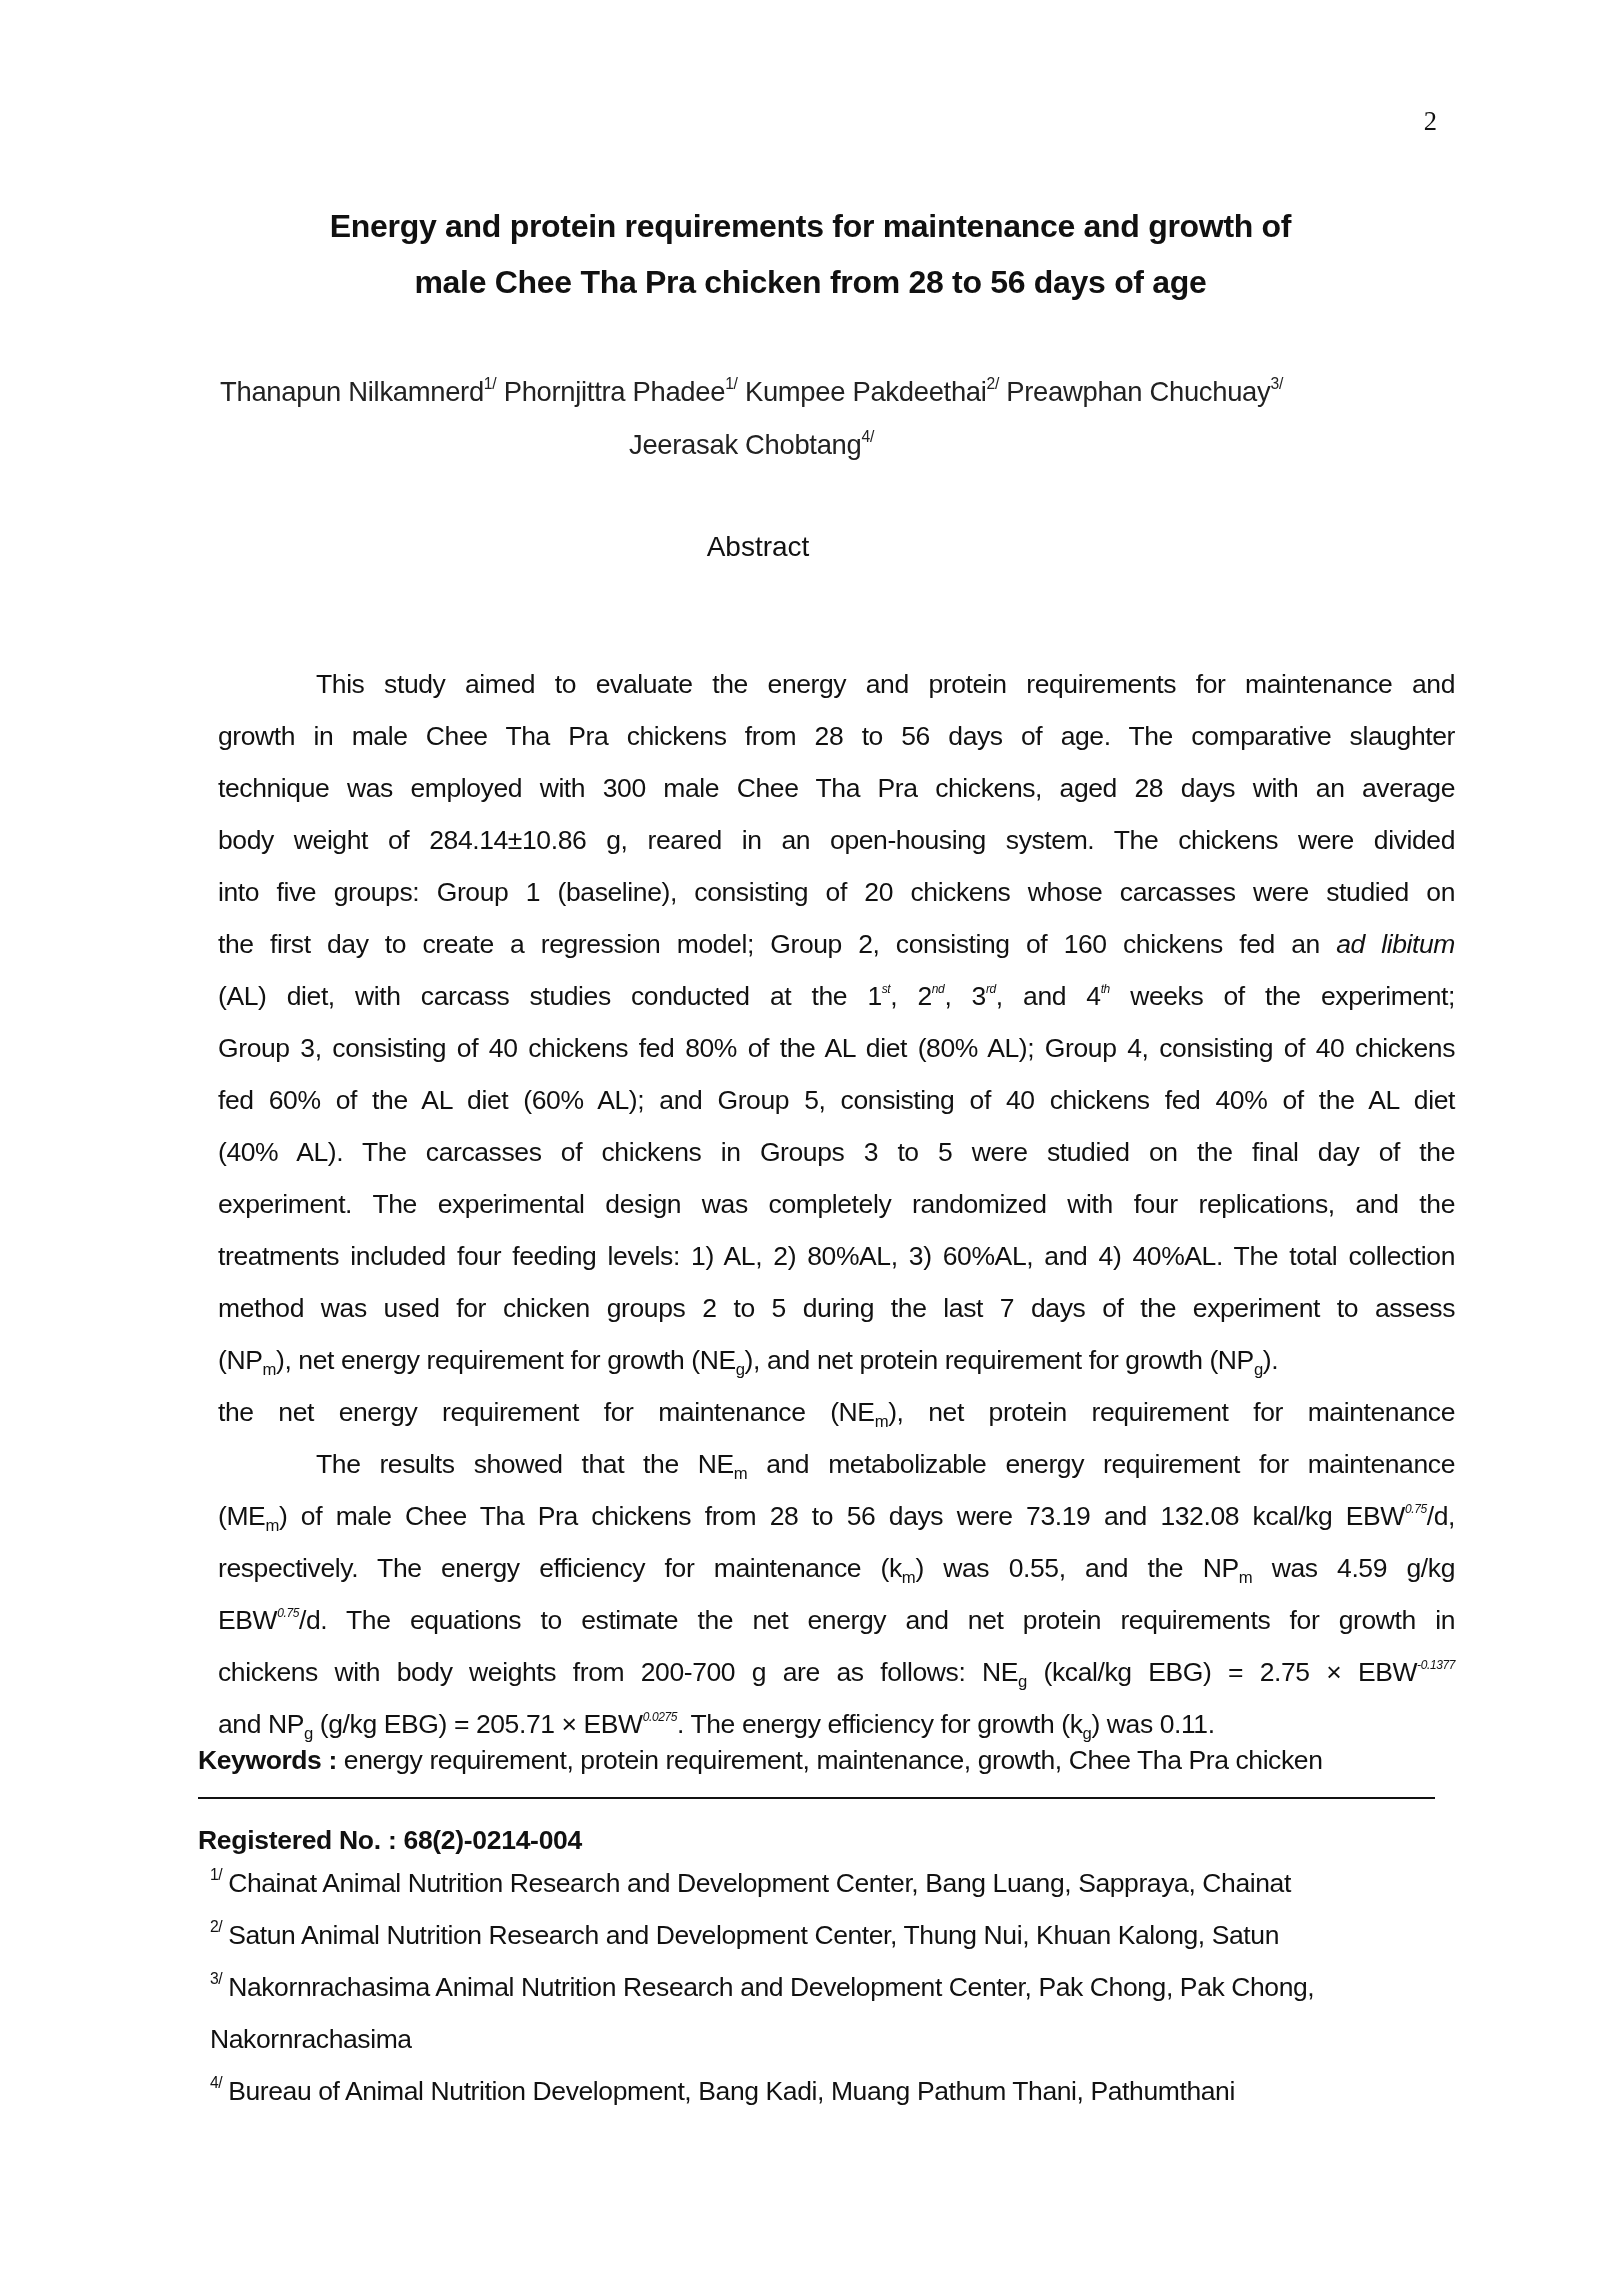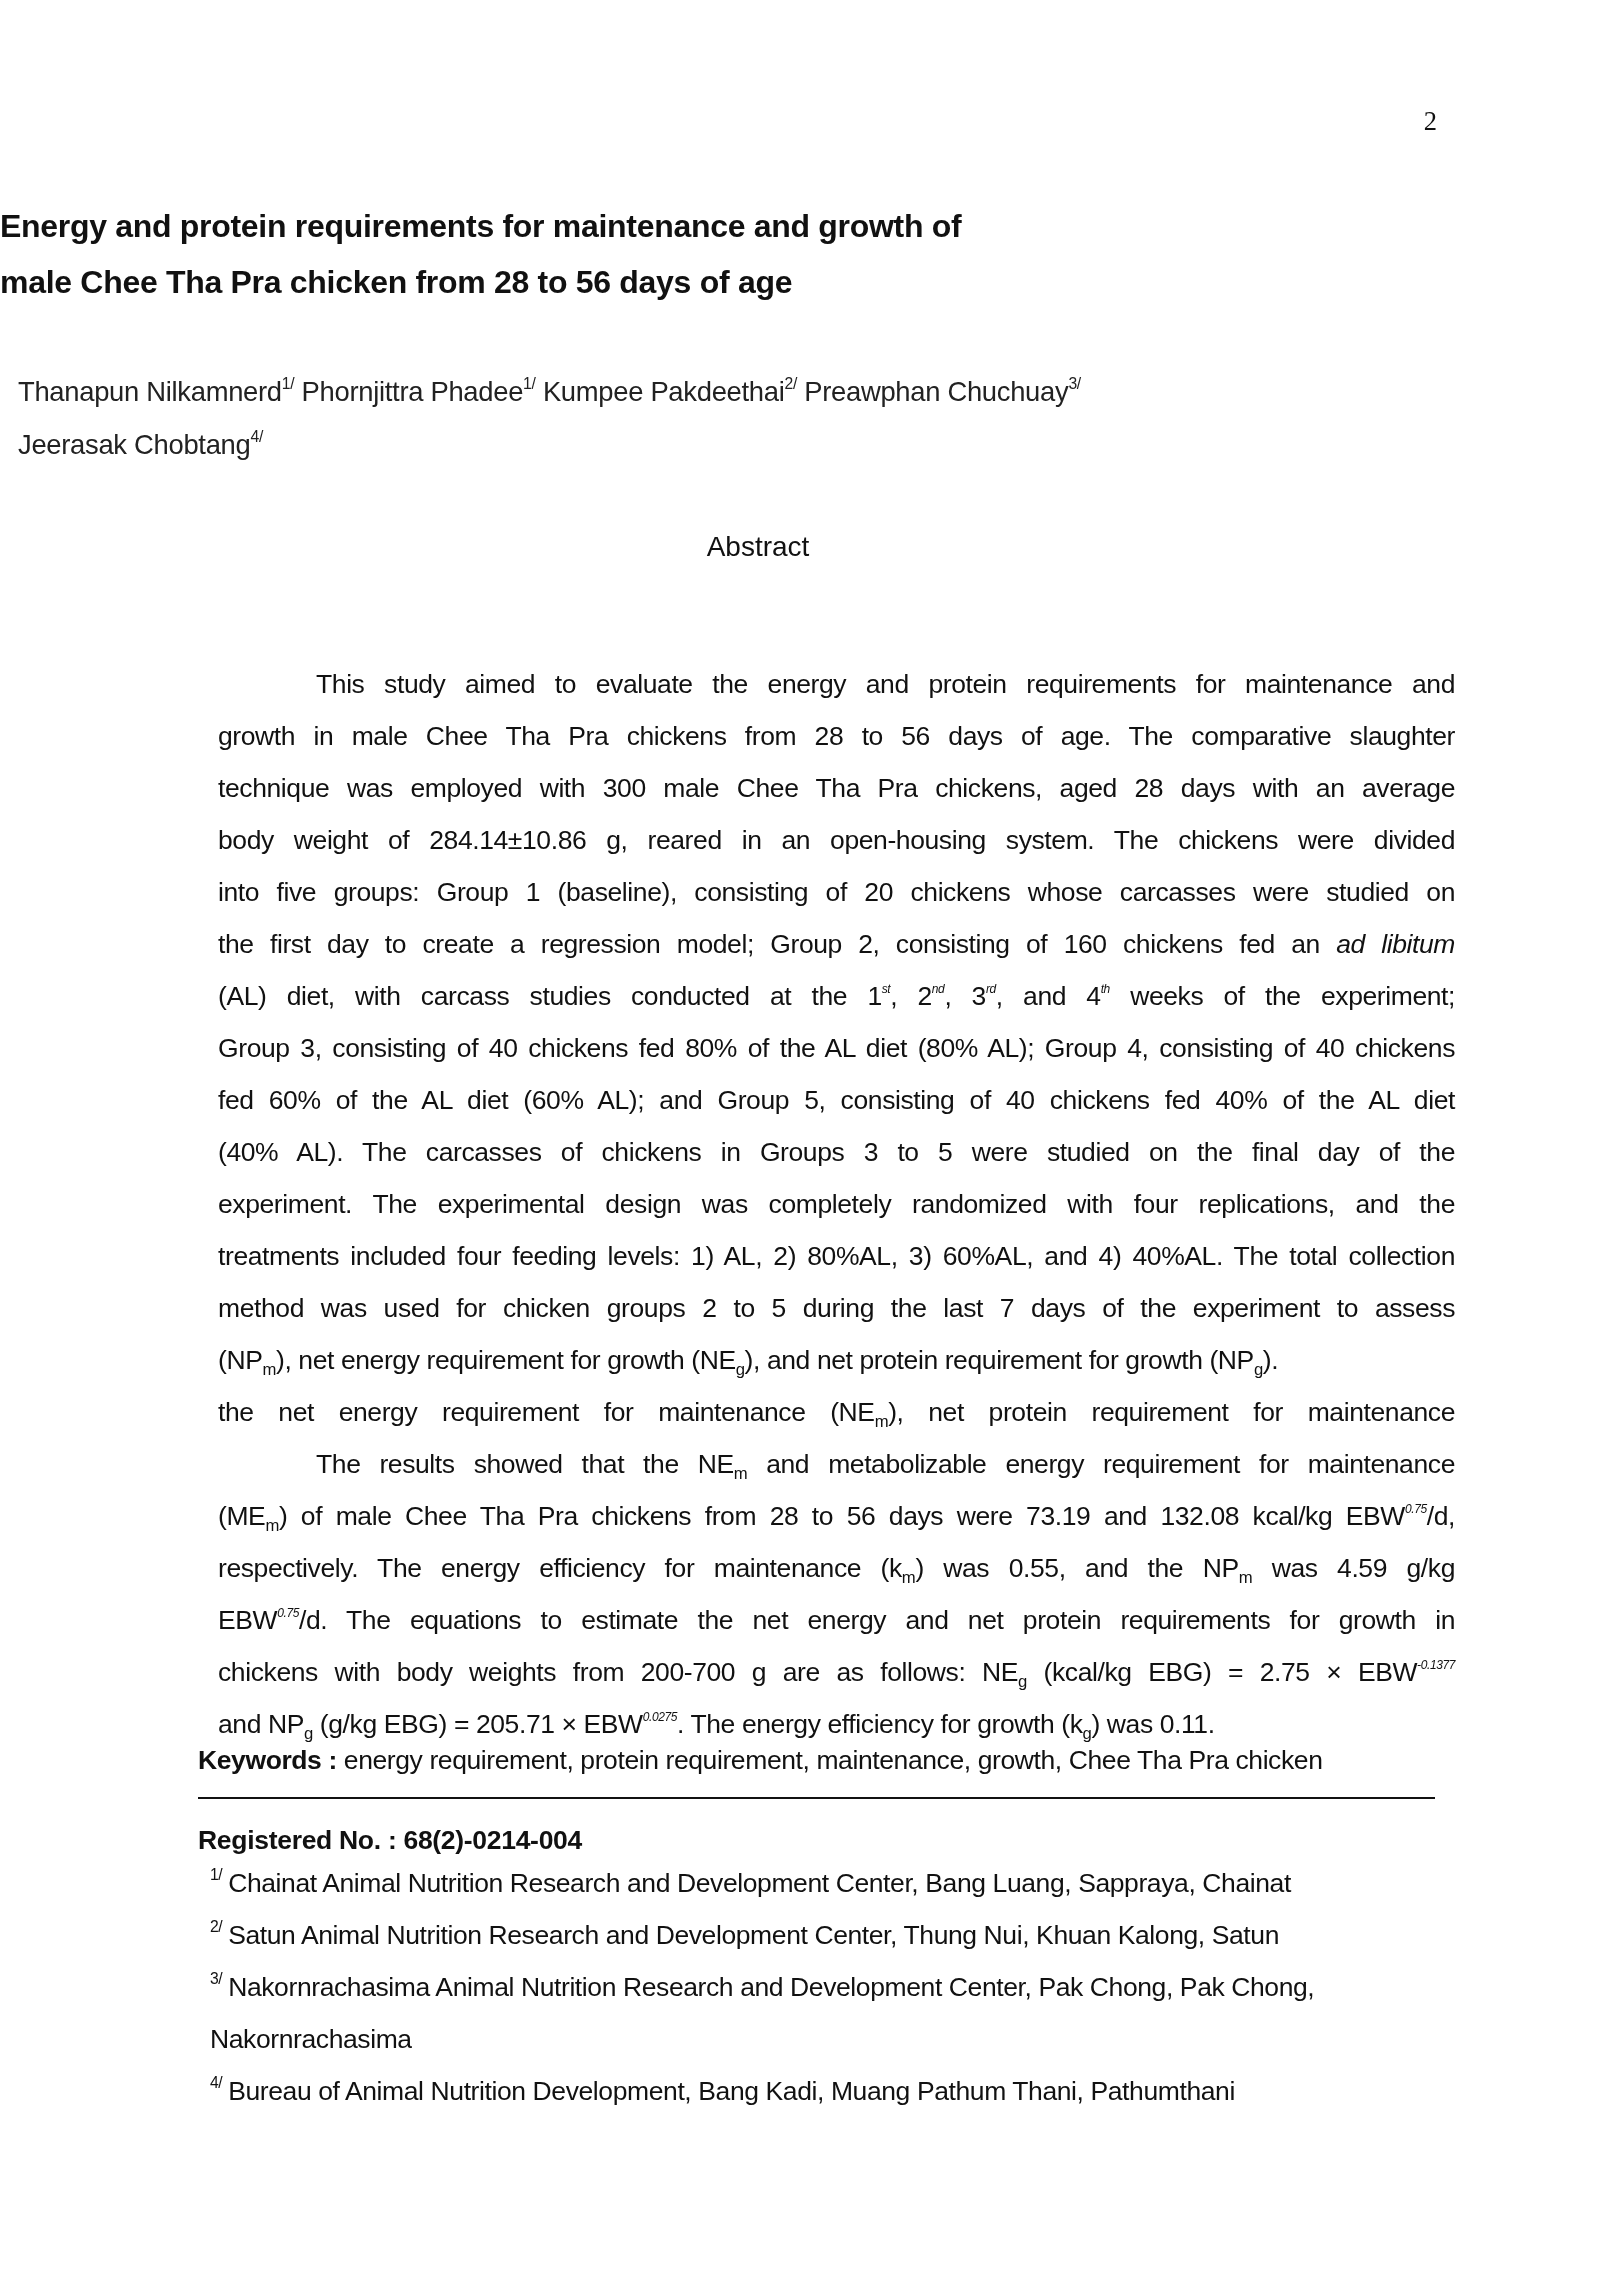--- a/index.html
+++ b/index.html
@@ -1,23 +1,23 @@
 <!DOCTYPE html>
 <html><head>
 <meta charset="utf-8">
 <style>
   html, body { margin: 0; padding: 0; background: #ffffff; }
   body { width: 1621px; height: 2293px; position: relative; overflow: hidden;
          font-family: "Liberation Sans", sans-serif; color: #111; }
   .page-num { position: absolute; top: 106px; right: 184px; font-size: 26.5px; font-family: "Liberation Serif", serif; }
-  .title { position: absolute; left: 0; width: 1621px; text-align: left; font-weight: bold;
+  .title { position: absolute; left: 0; width: 1621px; text-align: center; font-weight: bold;
            font-size: 32px; letter-spacing: -0.3px; }
   .title.l1 { top: 208px; }
   .title.l2 { top: 264px; }
-  .authors { position: absolute; left: 0; width: 1503px; text-align: left; font-size: 27.4px; color: #222; letter-spacing: -0.3px; padding-left: 18px; }
+  .authors { position: absolute; left: 0; width: 1503px; text-align: center; font-size: 27.4px; color: #222; letter-spacing: -0.3px; }
   .authors.l1 { top: 376px; }
   .authors.l2 { top: 429px; }
   sup.aff { font-size: 15.7px; vertical-align: 11.8px; line-height: 0; }
   .abstract-heading { position: absolute; top: 531px; left: 8px; width: 1500px; text-align: center; font-size: 28px; }
   .body { position: absolute; left: 198px; width: 1237px; font-size: 26.5px; letter-spacing: -0.4px; color: #111; }
   .line { height: 52px; line-height: 52px; text-align: justify; text-align-last: justify; white-space: nowrap; overflow: visible; }
   .line.indent { padding-left: 98px; }
   .line.last { text-align-last: left; }
   .body sub { font-size: 16.7px; vertical-align: -5.9px; line-height: 0; }
   .body sup { font-size: 12px; vertical-align: 11.8px; line-height: 0; font-style: italic; }

